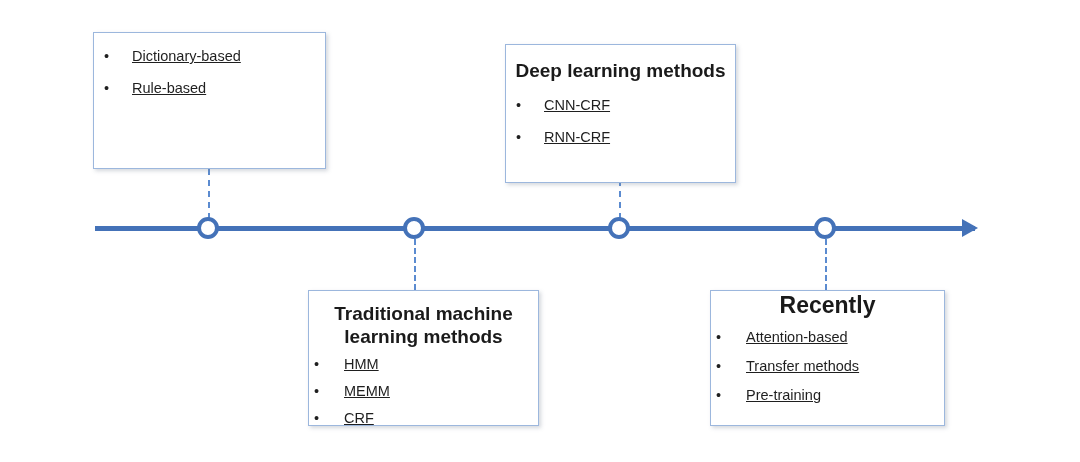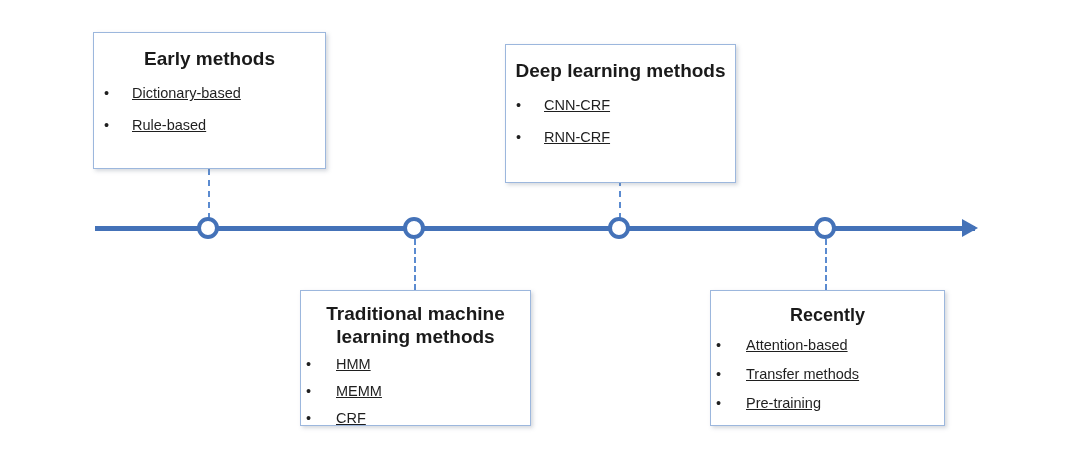--- a/index.html
+++ b/index.html
@@ -101,31 +101,31 @@
   
   #box-deep {
     left: 505px; top: 44px;  width: 231px;  height: 139px;
   }
   #box-deep .box-title { font-size: 19px; margin-top: 14px; }
   #box-deep .box-list { margin-top: 15px; padding-left: 10px; }
   #box-deep .box-list li { font-size: 14.5px; padding-left: 28px; margin-bottom: 16px; }
 
   
   #box-traditional {
-    left: 300px; top: 290px; width: 231px;  height: 136px;
+    left: 308px; top: 290px; width: 231px;  height: 136px;
   }
   #box-traditional .box-title { font-size: 19px; margin-top: 11px; }
   #box-traditional .box-list { margin-top: 8px; padding-left: 5px; }
   #box-traditional .box-list li { font-size: 14.5px; padding-left: 30px; margin-bottom: 11px; }
 
   
   #box-recently {
     left: 710px; top: 290px; width: 235px;  height: 136px;
   }
-  #box-recently .box-title { font-size: 18px; margin-top: 14px; }
+  #box-recently .box-title { font-size: 23px; }
   #box-recently .box-list { margin-top: 10px; padding-left: 5px; }
   #box-recently .box-list li { font-size: 14.5px; padding-left: 30px; margin-bottom: 13px; }
 </style>
 </head>
 <body>
 
 <div id="canvas">
 
   <div class="axis-line" style="left:95px; top:226px; width:880px;"></div>
   <div class="axis-arrow" style="left:962px; top:219px;"></div>
@@ -134,21 +134,20 @@
   <div class="connector" style="left:414px; top:239px; height:51px;"></div>
   <div class="connector" style="left:619px; top:169px; height:50px;"></div>
   <div class="connector" style="left:825px; top:239px; height:51px;"></div>
 
   <div class="marker" style="left:197px; top:217px;"></div>
   <div class="marker" style="left:403px; top:217px;"></div>
   <div class="marker" style="left:608px; top:217px;"></div>
   <div class="marker" style="left:814px; top:217px;"></div>
 
   <div class="box" id="box-early">
-    <div class="box-title">Early methods</div>
     <ul class="box-list">
       <li>
         <span class="bullet">•</span>
         <span class="txt">Dictionary-based</span>
       </li>
       <li>
         <span class="bullet">•</span>
         <span class="txt">Rule-based</span>
       </li>
     </ul>

